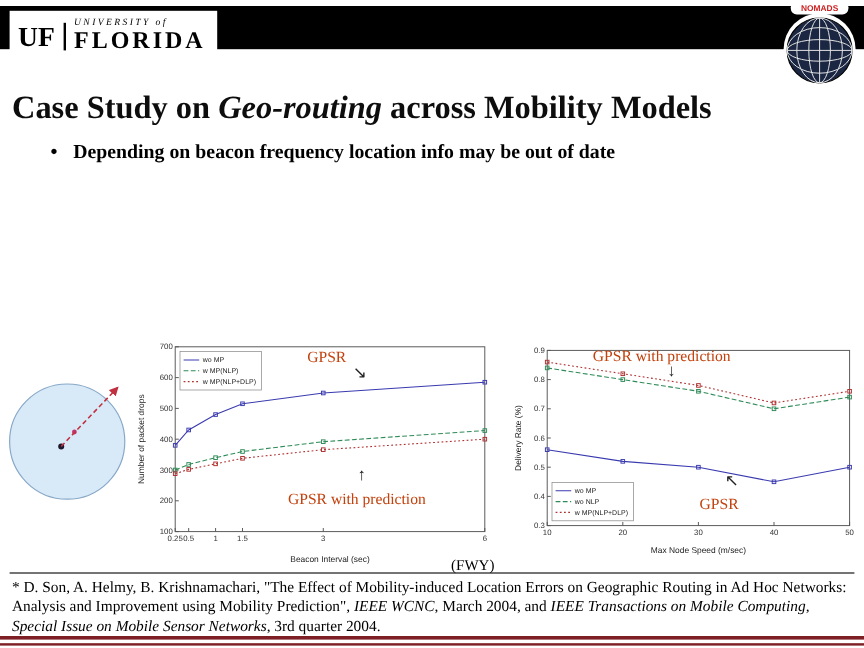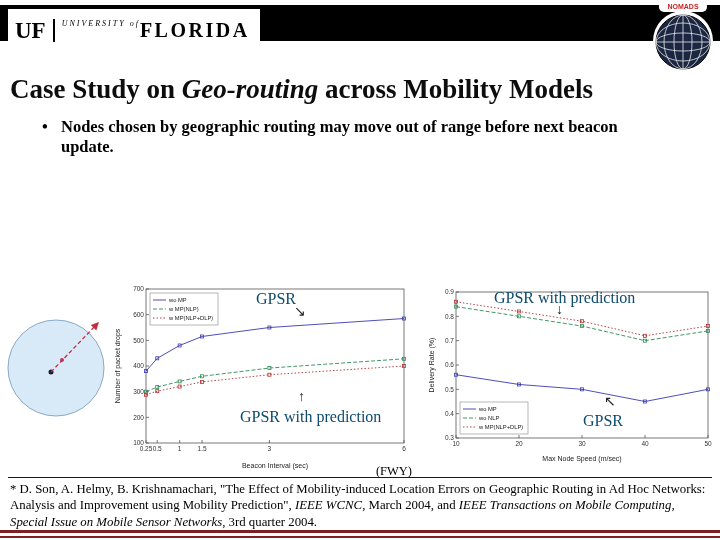--- a/index.html
+++ b/index.html
@@ -2,41 +2,41 @@
 <html><head>
 <meta charset="utf-8">
 <style>
   * { margin:0; padding:0; box-sizing:border-box; }
   html,body { width:720px; height:540px; }
   body { position:relative; background:#ffffff; font-family:"Liberation Serif", serif; overflow:hidden; color:#000; }
 
   .topbar { position:absolute; left:0; top:5px; width:720px; height:36px; background:#000; }
   .uf-logo { position:absolute; left:8px; top:9px; height:42px; background:#fff; display:flex; align-items:center; padding:0 10px 0 7px; gap:7px; }
   .uf-big { font-size:23px; font-weight:bold; line-height:1; border-right:2px solid #000; padding-right:7px; }
-  .uf-right { display:flex; flex-direction:row; line-height:1.05;font-family:Liberation Serif, serif; }
+  .uf-right { display:flex; flex-direction:column; line-height:1.05;font-family:Liberation Serif, serif; }
   .uf-univ { font-size:8px; letter-spacing:2px; font-style:italic; }
   .uf-fl { font-size:20px; font-weight:bold; letter-spacing:2.5px; }
 
   .globe-wrap { position:absolute; right:3px; top:0; width:68px; height:72px; }
 
   .page-title { position:absolute; left:10px; top:74px; width:706px; font-size:27px; font-weight:bold; color:#0d0d0d; white-space:nowrap; }
   .page-title .it { font-style:italic; }
 
   .bullet-list { position:absolute; left:40px; top:117px; width:600px; list-style:none; font-weight:bold; font-size:16.5px; line-height:1.24; }
   .bullet-list li { position:relative; padding-left:21px; margin-bottom:5px; }
   .bullet-list li::before { content:"\2022"; position:absolute; left:2px; }
 
   .diagram { position:absolute; left:4px; top:308px; }
 
   .chart { position:absolute; }
   #chart-0 { left:112px; top:283px; }
   #chart-1 { left:426px; top:284px; }
   .chart text { font-family:"Liberation Sans", sans-serif; }
 
-  .anno { position:absolute; font-size:16px; color:#0c4a6e; white-space:nowrap; }
+  .anno { position:absolute; font-size:13px; color:#c2410c; white-space:nowrap; }
   .arrow { position:absolute; font-size:14px; color:#222; line-height:1; }
 
   .fwy-caption { position:absolute; left:112px; top:464px; width:300px; text-align:right; font-size:12.5px; }
 
   .footnote-rule { position:absolute; left:8px; top:477px; width:704px; height:1px; background:#1a1a1a; }
   .footnote { position:absolute; left:10px; top:481px; width:703px; font-size:12.8px; line-height:1.27; }
   .footnote .it { font-style:italic;text-align:right; }
 
   .bottom-line-a { position:absolute; left:0; top:530px; width:720px; height:3px; background:#7d1f24; }
   .bottom-line-b { position:absolute; left:0; top:536px; width:720px; height:2px; background:#7d1f24; }
@@ -66,21 +66,21 @@
       <ellipse cx="34" cy="42" rx="27" ry="9"></ellipse>
       <ellipse cx="34" cy="42" rx="27" ry="19"></ellipse>
       <line x1="7" y1="42" x2="61" y2="42"></line>
     </g>
   </svg>
 </div>
 
 <div class="page-title"><span>Case Study on </span><span class="it">Geo-routing</span><span> across Mobility Models</span></div>
 
 <ul class="bullet-list">
-  <li>Nodes chosen by geographic routing may move out of range before next beacon update.</li>
+  <li>Depending on beacon frequency location info may be out of date</li>
 </ul>
 
 <svg class="diagram" width="108" height="112">
   <defs>
     <marker id="arr" markerWidth="7" markerHeight="7" refX="5" refY="3" orient="auto">
       <polygon points="0,0 6,3 0,6" fill="#c03040"></polygon>
     </marker>
   </defs>
   <circle cx="52" cy="60" r="48" fill="#d8eaf7" stroke="#88a8c8" stroke-width="1"></circle>
   <circle cx="47" cy="64" r="2.5" fill="#1a1a2e"></circle>

